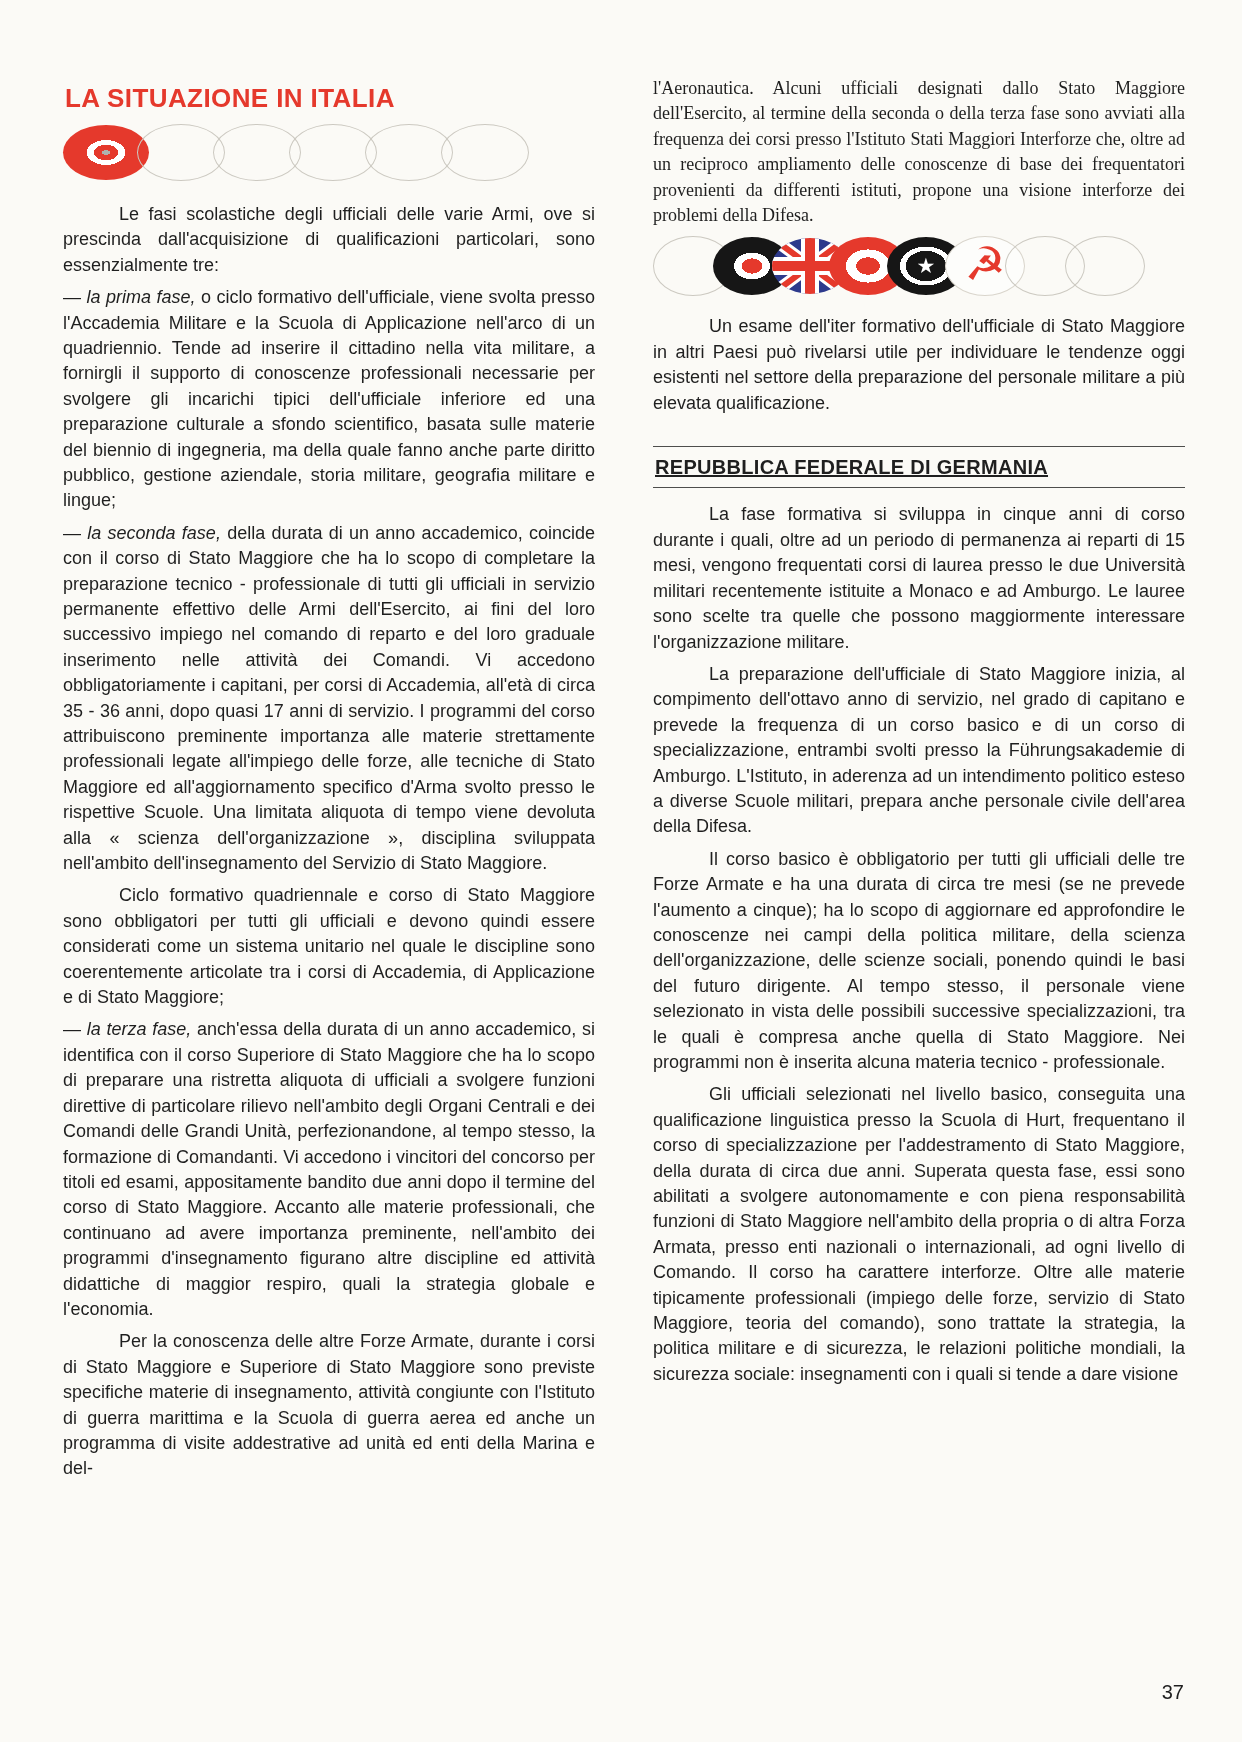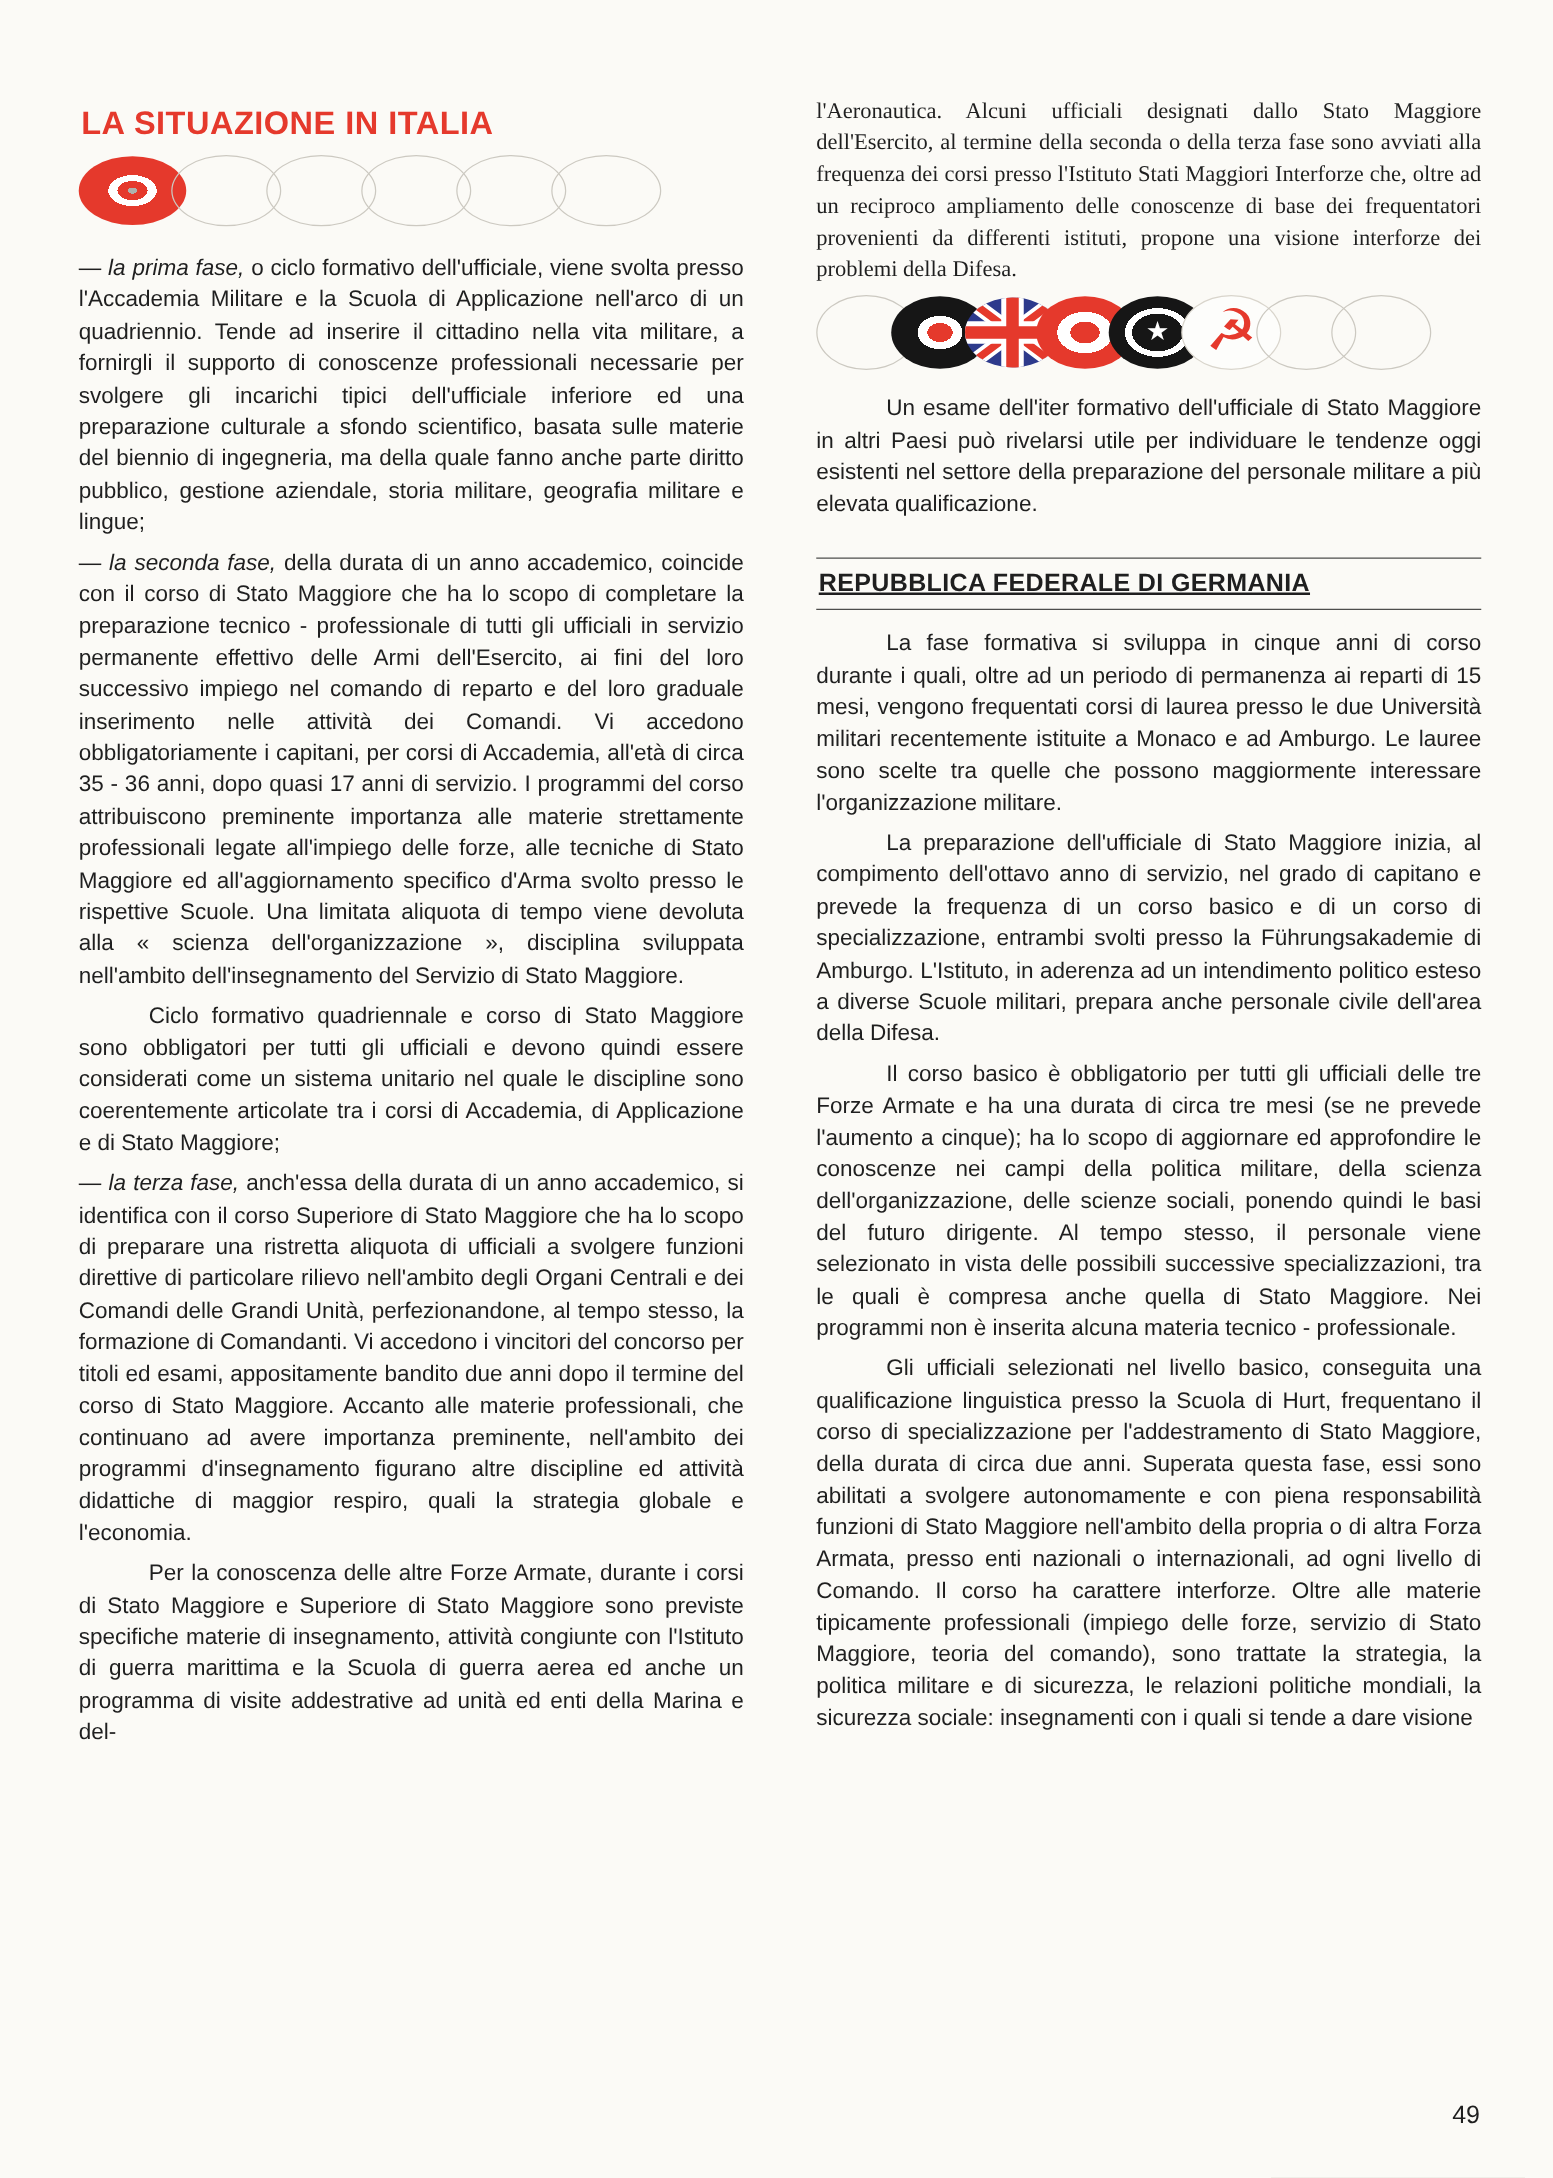--- a/index.html
+++ b/index.html
@@ -84,20 +84,21 @@
       <h1 class="red-heading heading-italia">LA SITUAZIONE IN ITALIA</h1>
       <div class="circle-row row-italia" id="row-italia">
           <div class="roundel r-italy"></div>
           <div class="roundel r-empty"></div>
           <div class="roundel r-empty"></div>
           <div class="roundel r-empty"></div>
           <div class="roundel r-empty"></div>
           <div class="roundel r-empty"></div>
         </div>
       <div id="paras-italia">
+          <p class="para p-indent"><span>Le fasi scolastiche degli ufficiali delle varie Armi, ove si prescinda dall'acquisizione di qualificazioni particolari, sono essenzialmente tre:</span></p>
           <p class="para p-dash"><span>— </span><i>la prima fase,</i><span> o ciclo formativo dell'ufficiale, viene svolta presso l'Accademia Militare e la Scuola di Applicazione nell'arco di un quadriennio. Tende ad inserire il cittadino nella vita militare, a fornirgli il supporto di conoscenze professionali necessarie per svolgere gli incarichi tipici dell'ufficiale inferiore ed una preparazione culturale a sfondo scientifico, basata sulle materie del biennio di ingegneria, ma della quale fanno anche parte diritto pubblico, gestione aziendale, storia militare, geografia militare e lingue;</span></p>
           <p class="para p-dash"><span>— </span><i>la seconda fase,</i><span> della durata di un anno accademico, coincide con il corso di Stato Maggiore che ha lo scopo di completare la preparazione tecnico - professionale di tutti gli ufficiali in servizio permanente effettivo delle Armi dell'Esercito, ai fini del loro successivo impiego nel comando di reparto e del loro graduale inserimento nelle attività dei Comandi. Vi accedono obbligatoriamente i capitani, per corsi di Accademia, all'età di circa 35 - 36 anni, dopo quasi 17 anni di servizio. I programmi del corso attribuiscono preminente importanza alle materie strettamente professionali legate all'impiego delle forze, alle tecniche di Stato Maggiore ed all'aggiornamento specifico d'Arma svolto presso le rispettive Scuole. Una limitata aliquota di tempo viene devoluta alla « scienza dell'organizzazione », disciplina sviluppata nell'ambito dell'insegnamento del Servizio di Stato Maggiore.</span></p>
           <p class="para p-indent"><span>Ciclo formativo quadriennale e corso di Stato Maggiore sono obbligatori per tutti gli ufficiali e devono quindi essere considerati come un sistema unitario nel quale le discipline sono coerentemente articolate tra i corsi di Accademia, di Applicazione e di Stato Maggiore;</span></p>
           <p class="para p-dash"><span>— </span><i>la terza fase,</i><span> anch'essa della durata di un anno accademico, si identifica con il corso Superiore di Stato Maggiore che ha lo scopo di preparare una ristretta aliquota di ufficiali a svolgere funzioni direttive di particolare rilievo nell'ambito degli Organi Centrali e dei Comandi delle Grandi Unità, perfezionandone, al tempo stesso, la formazione di Comandanti. Vi accedono i vincitori del concorso per titoli ed esami, appositamente bandito due anni dopo il termine del corso di Stato Maggiore. Accanto alle materie professionali, che continuano ad avere importanza preminente, nell'ambito dei programmi d'insegnamento figurano altre discipline ed attività didattiche di maggior respiro, quali la strategia globale e l'economia.</span></p>
           <p class="para p-indent"><span>Per la conoscenza delle altre Forze Armate, durante i corsi di Stato Maggiore e Superiore di Stato Maggiore sono previste specifiche materie di insegnamento, attività congiunte con l'Istituto di guerra marittima e la Scuola di guerra aerea ed anche un programma di visite addestrative ad unità ed enti della Marina e del-</span></p>
         </div>
     </div>
 
     <div class="col">
       <div id="paras-continuation">
@@ -143,14 +144,14 @@
       <div id="paras-germania">
           <p class="para p-indent"><span>La fase formativa si sviluppa in cinque anni di corso durante i quali, oltre ad un periodo di permanenza ai reparti di 15 mesi, vengono frequentati corsi di laurea presso le due Università militari recentemente istituite a Monaco e ad Amburgo. Le lauree sono scelte tra quelle che possono maggiormente interessare l'organizzazione militare.</span></p>
           <p class="para p-indent"><span>La preparazione dell'ufficiale di Stato Maggiore inizia, al compimento dell'ottavo anno di servizio, nel grado di capitano e prevede la frequenza di un corso basico e di un corso di specializzazione, entrambi svolti presso la Führungsakademie di Amburgo. L'Istituto, in aderenza ad un intendimento politico esteso a diverse Scuole militari, prepara anche personale civile dell'area della Difesa.</span></p>
           <p class="para p-indent"><span>Il corso basico è obbligatorio per tutti gli ufficiali delle tre Forze Armate e ha una durata di circa tre mesi (se ne prevede l'aumento a cinque); ha lo scopo di aggiornare ed approfondire le conoscenze nei campi della politica militare, della scienza dell'organizzazione, delle scienze sociali, ponendo quindi le basi del futuro dirigente. Al tempo stesso, il personale viene selezionato in vista delle possibili successive specializzazioni, tra le quali è compresa anche quella di Stato Maggiore. Nei programmi non è inserita alcuna materia tecnico - professionale.</span></p>
           <p class="para p-indent"><span>Gli ufficiali selezionati nel livello basico, conseguita una qualificazione linguistica presso la Scuola di Hurt, frequentano il corso di specializzazione per l'addestramento di Stato Maggiore, della durata di circa due anni. Superata questa fase, essi sono abilitati a svolgere autonomamente e con piena responsabilità funzioni di Stato Maggiore nell'ambito della propria o di altra Forza Armata, presso enti nazionali o internazionali, ad ogni livello di Comando. Il corso ha carattere interforze. Oltre alle materie tipicamente professionali (impiego delle forze, servizio di Stato Maggiore, teoria del comando), sono trattate la strategia, la politica militare e di sicurezza, le relazioni politiche mondiali, la sicurezza sociale: insegnamenti con i quali si tende a dare visione</span></p>
         </div>
     </div>
 
   </div>
 
-  <div class="page-number">49</div>
+  <div class="page-number">37</div>
 </div>
 
 </body></html>

